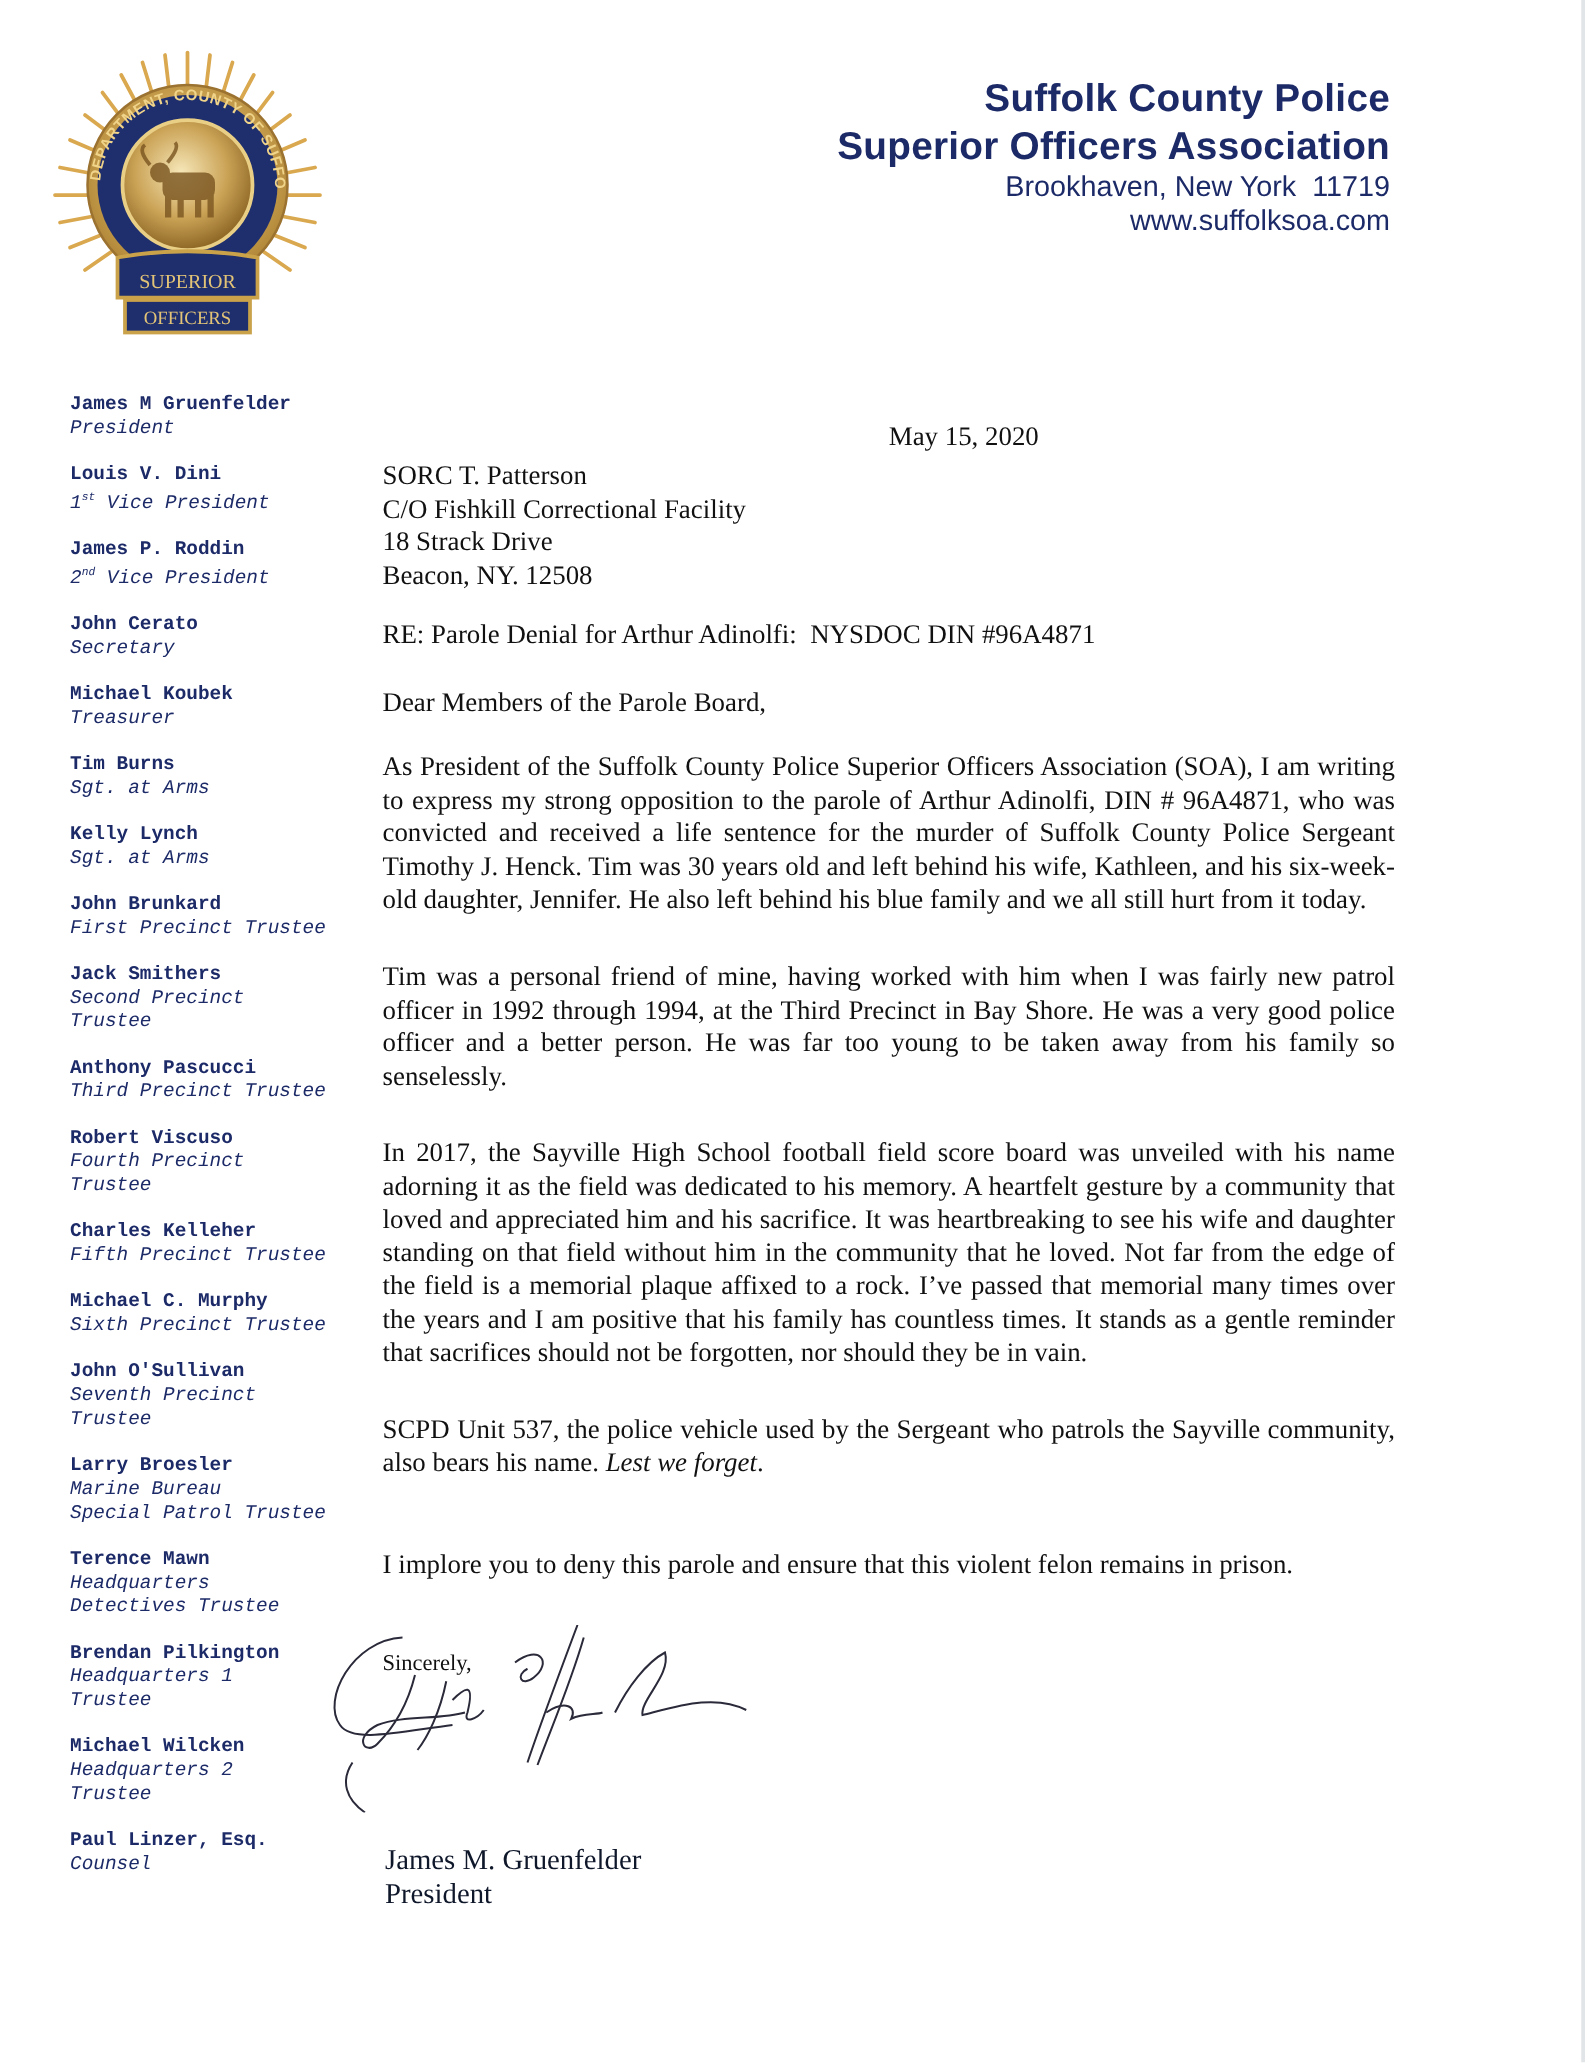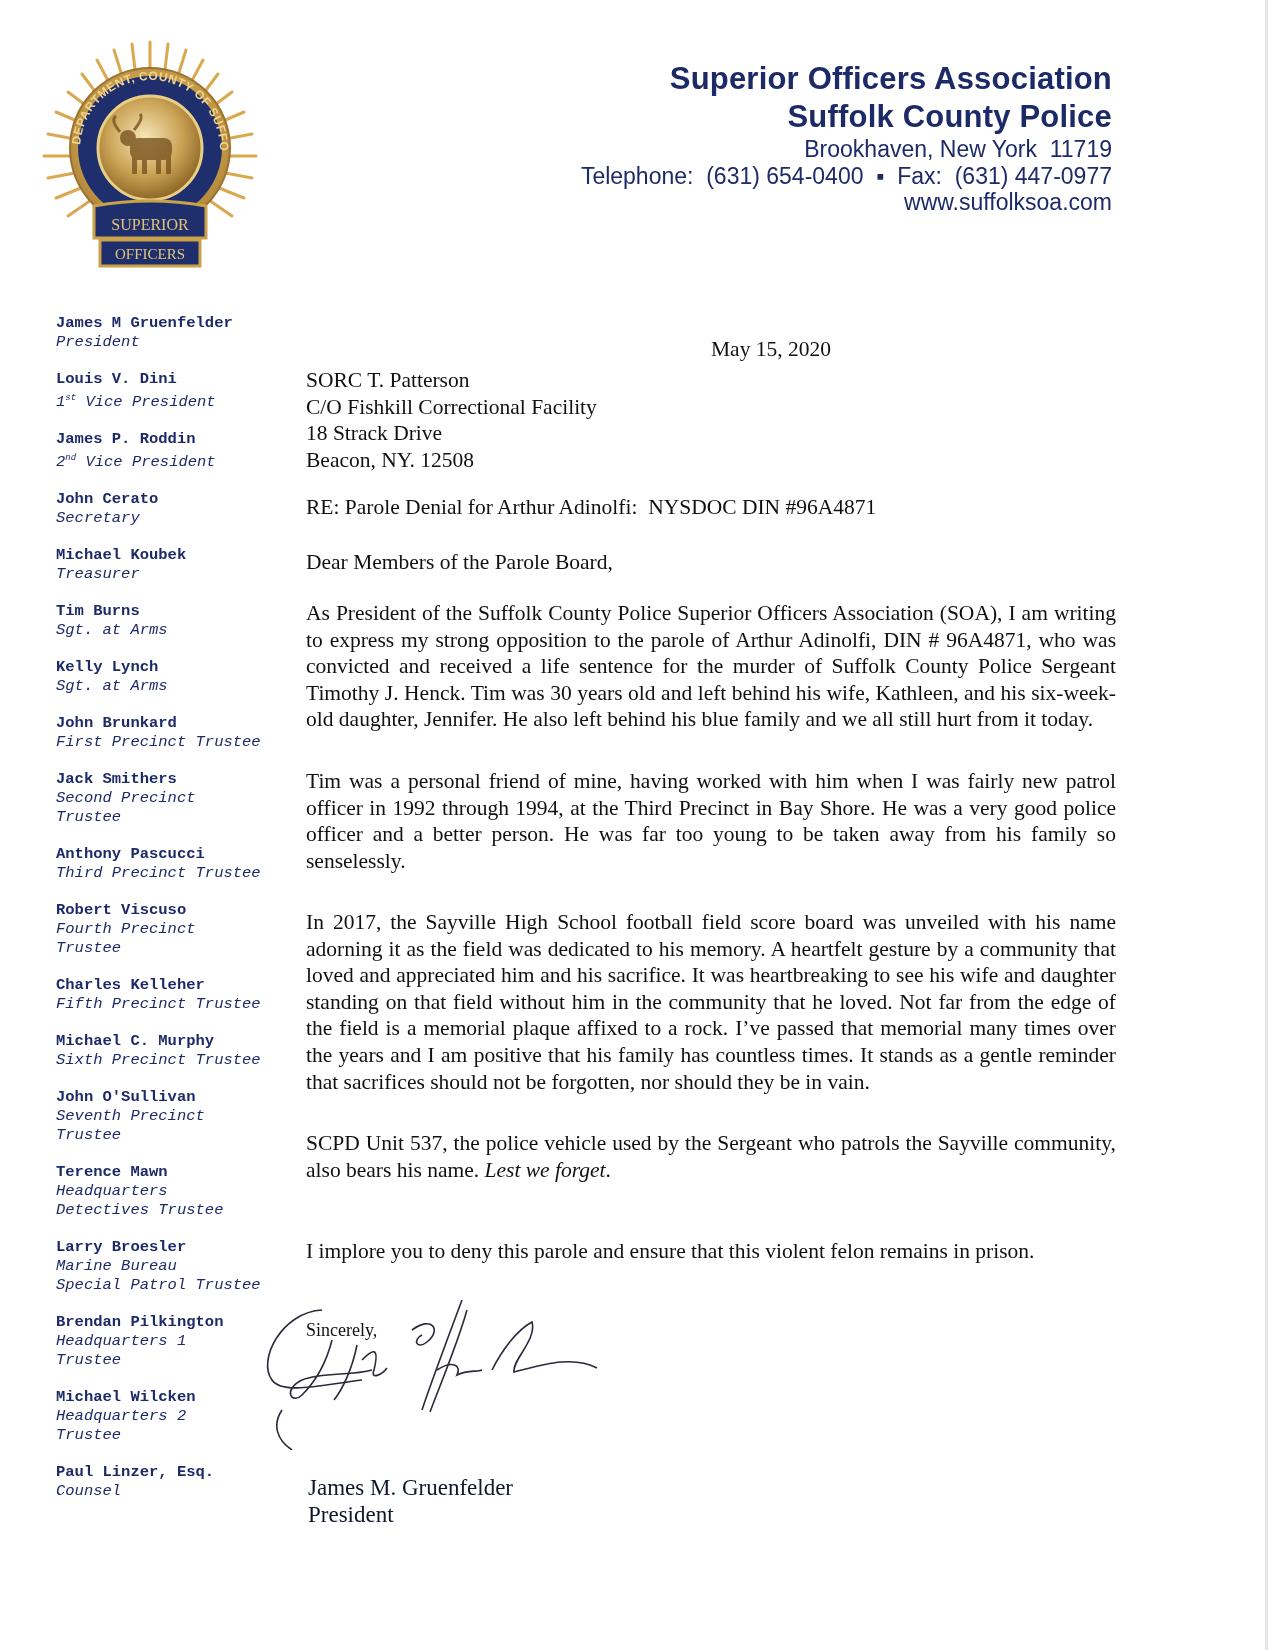--- a/index.html
+++ b/index.html
@@ -106,24 +106,23 @@
       </text>
 
       <path d="M54 168 Q110 158 166 168 L166 200 L54 200 Z" fill="#1f2f6e" stroke="#c9a24a" stroke-width="3"></path>
       <rect x="60" y="202" width="100" height="26" fill="#1f2f6e" stroke="#c9a24a" stroke-width="3"></rect>
       <text x="110" y="192" text-anchor="middle" font-family="Liberation Serif, serif" font-size="16" fill="#e3c477">SUPERIOR</text>
       <text x="110" y="221" text-anchor="middle" font-family="Liberation Serif, serif" font-size="15" fill="#e3c477">OFFICERS</text>
     </svg>
   </div>
 
   <div class="letterhead">
+    <div class="lh-title">Suffolk County Police</div>
     <div class="lh-title">Superior Officers Association</div>
-    <div class="lh-title">Suffolk County Police</div>
     <div class="lh-line" style="white-space:pre">Brookhaven, New York  11719</div>
-    <div class="lh-line" style="white-space:pre">Telephone:  (631) 654-0400  ▪  Fax:  (631) 447-0977</div>
     <div class="lh-line">www.suffolksoa.com</div>
   </div>
 
   <div class="sidebar" id="sidebar">
       <div class="officer">
         <div class="officer-name">James M Gruenfelder</div>
         <div class="officer-title">President</div>
       </div>
       <div class="officer">
         <div class="officer-name">Louis V. Dini</div>
@@ -172,30 +171,30 @@
         <div class="officer-title">Fifth Precinct Trustee</div>
       </div>
       <div class="officer">
         <div class="officer-name">Michael C. Murphy</div>
         <div class="officer-title">Sixth Precinct Trustee</div>
       </div>
       <div class="officer">
         <div class="officer-name">John O'Sullivan</div>
         <div class="officer-title">Seventh Precinct</div>
         <div class="officer-title">Trustee</div>
+      </div>
+      <div class="officer">
+        <div class="officer-name">Larry Broesler</div>
+        <div class="officer-title">Marine Bureau</div>
+        <div class="officer-title">Special Patrol Trustee</div>
       </div>
       <div class="officer">
         <div class="officer-name">Terence Mawn</div>
         <div class="officer-title">Headquarters</div>
         <div class="officer-title">Detectives Trustee</div>
-      </div>
-      <div class="officer">
-        <div class="officer-name">Larry Broesler</div>
-        <div class="officer-title">Marine Bureau</div>
-        <div class="officer-title">Special Patrol Trustee</div>
       </div>
       <div class="officer">
         <div class="officer-name">Brendan Pilkington</div>
         <div class="officer-title">Headquarters 1</div>
         <div class="officer-title">Trustee</div>
       </div>
       <div class="officer">
         <div class="officer-name">Michael Wilcken</div>
         <div class="officer-title">Headquarters 2</div>
         <div class="officer-title">Trustee</div>

